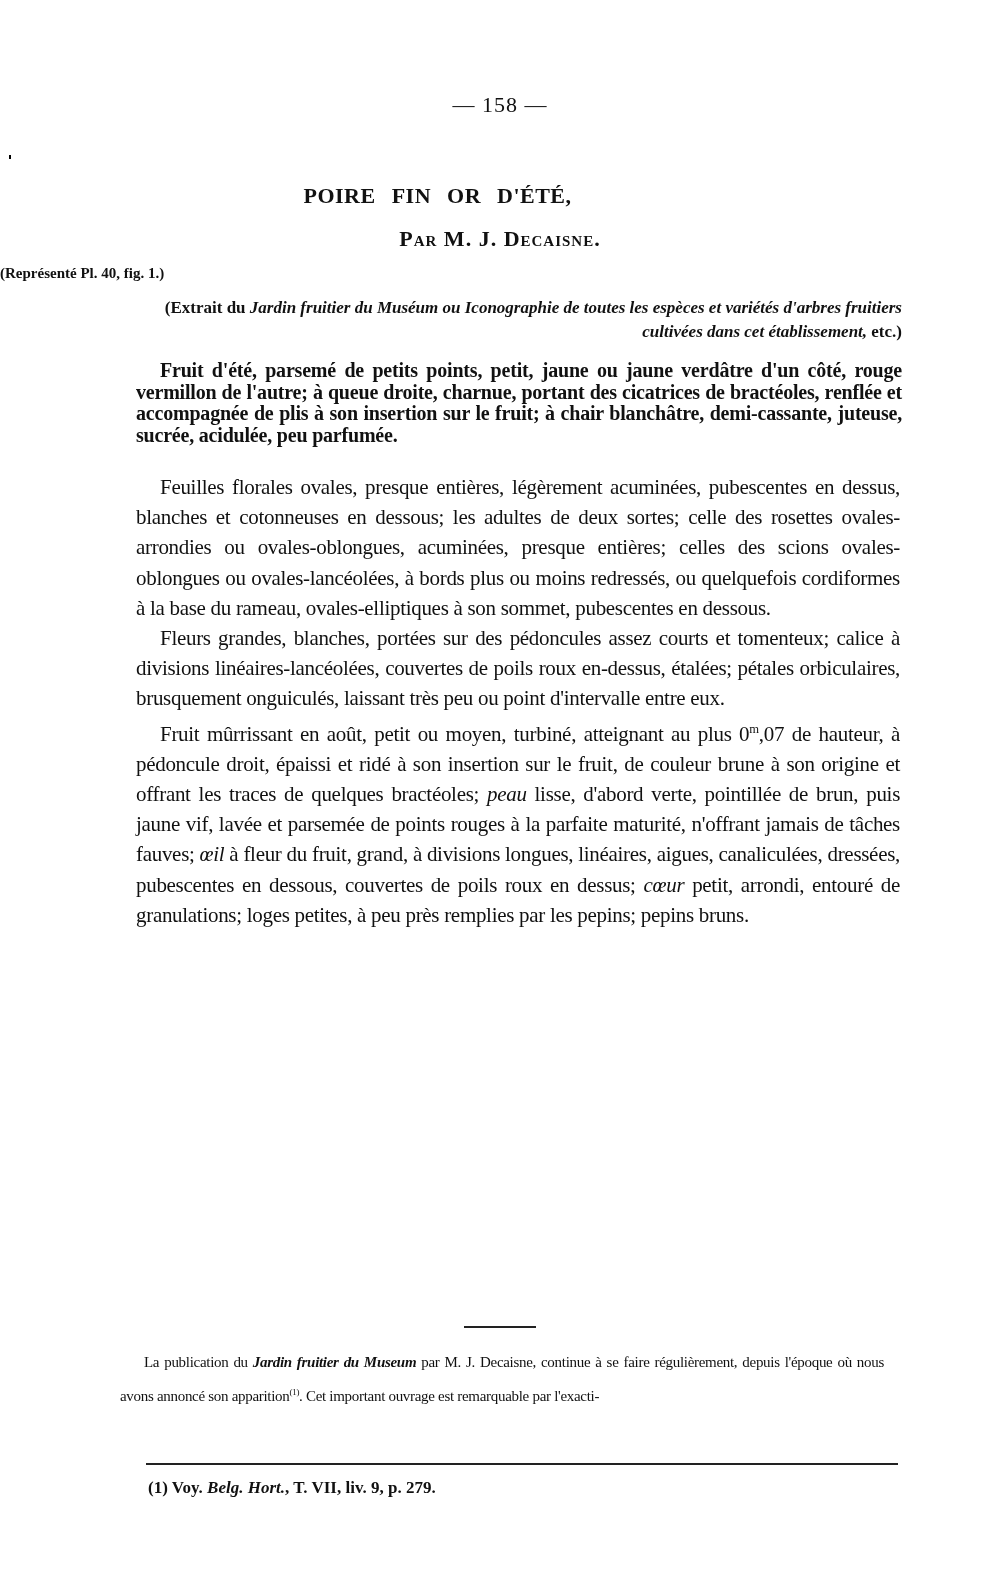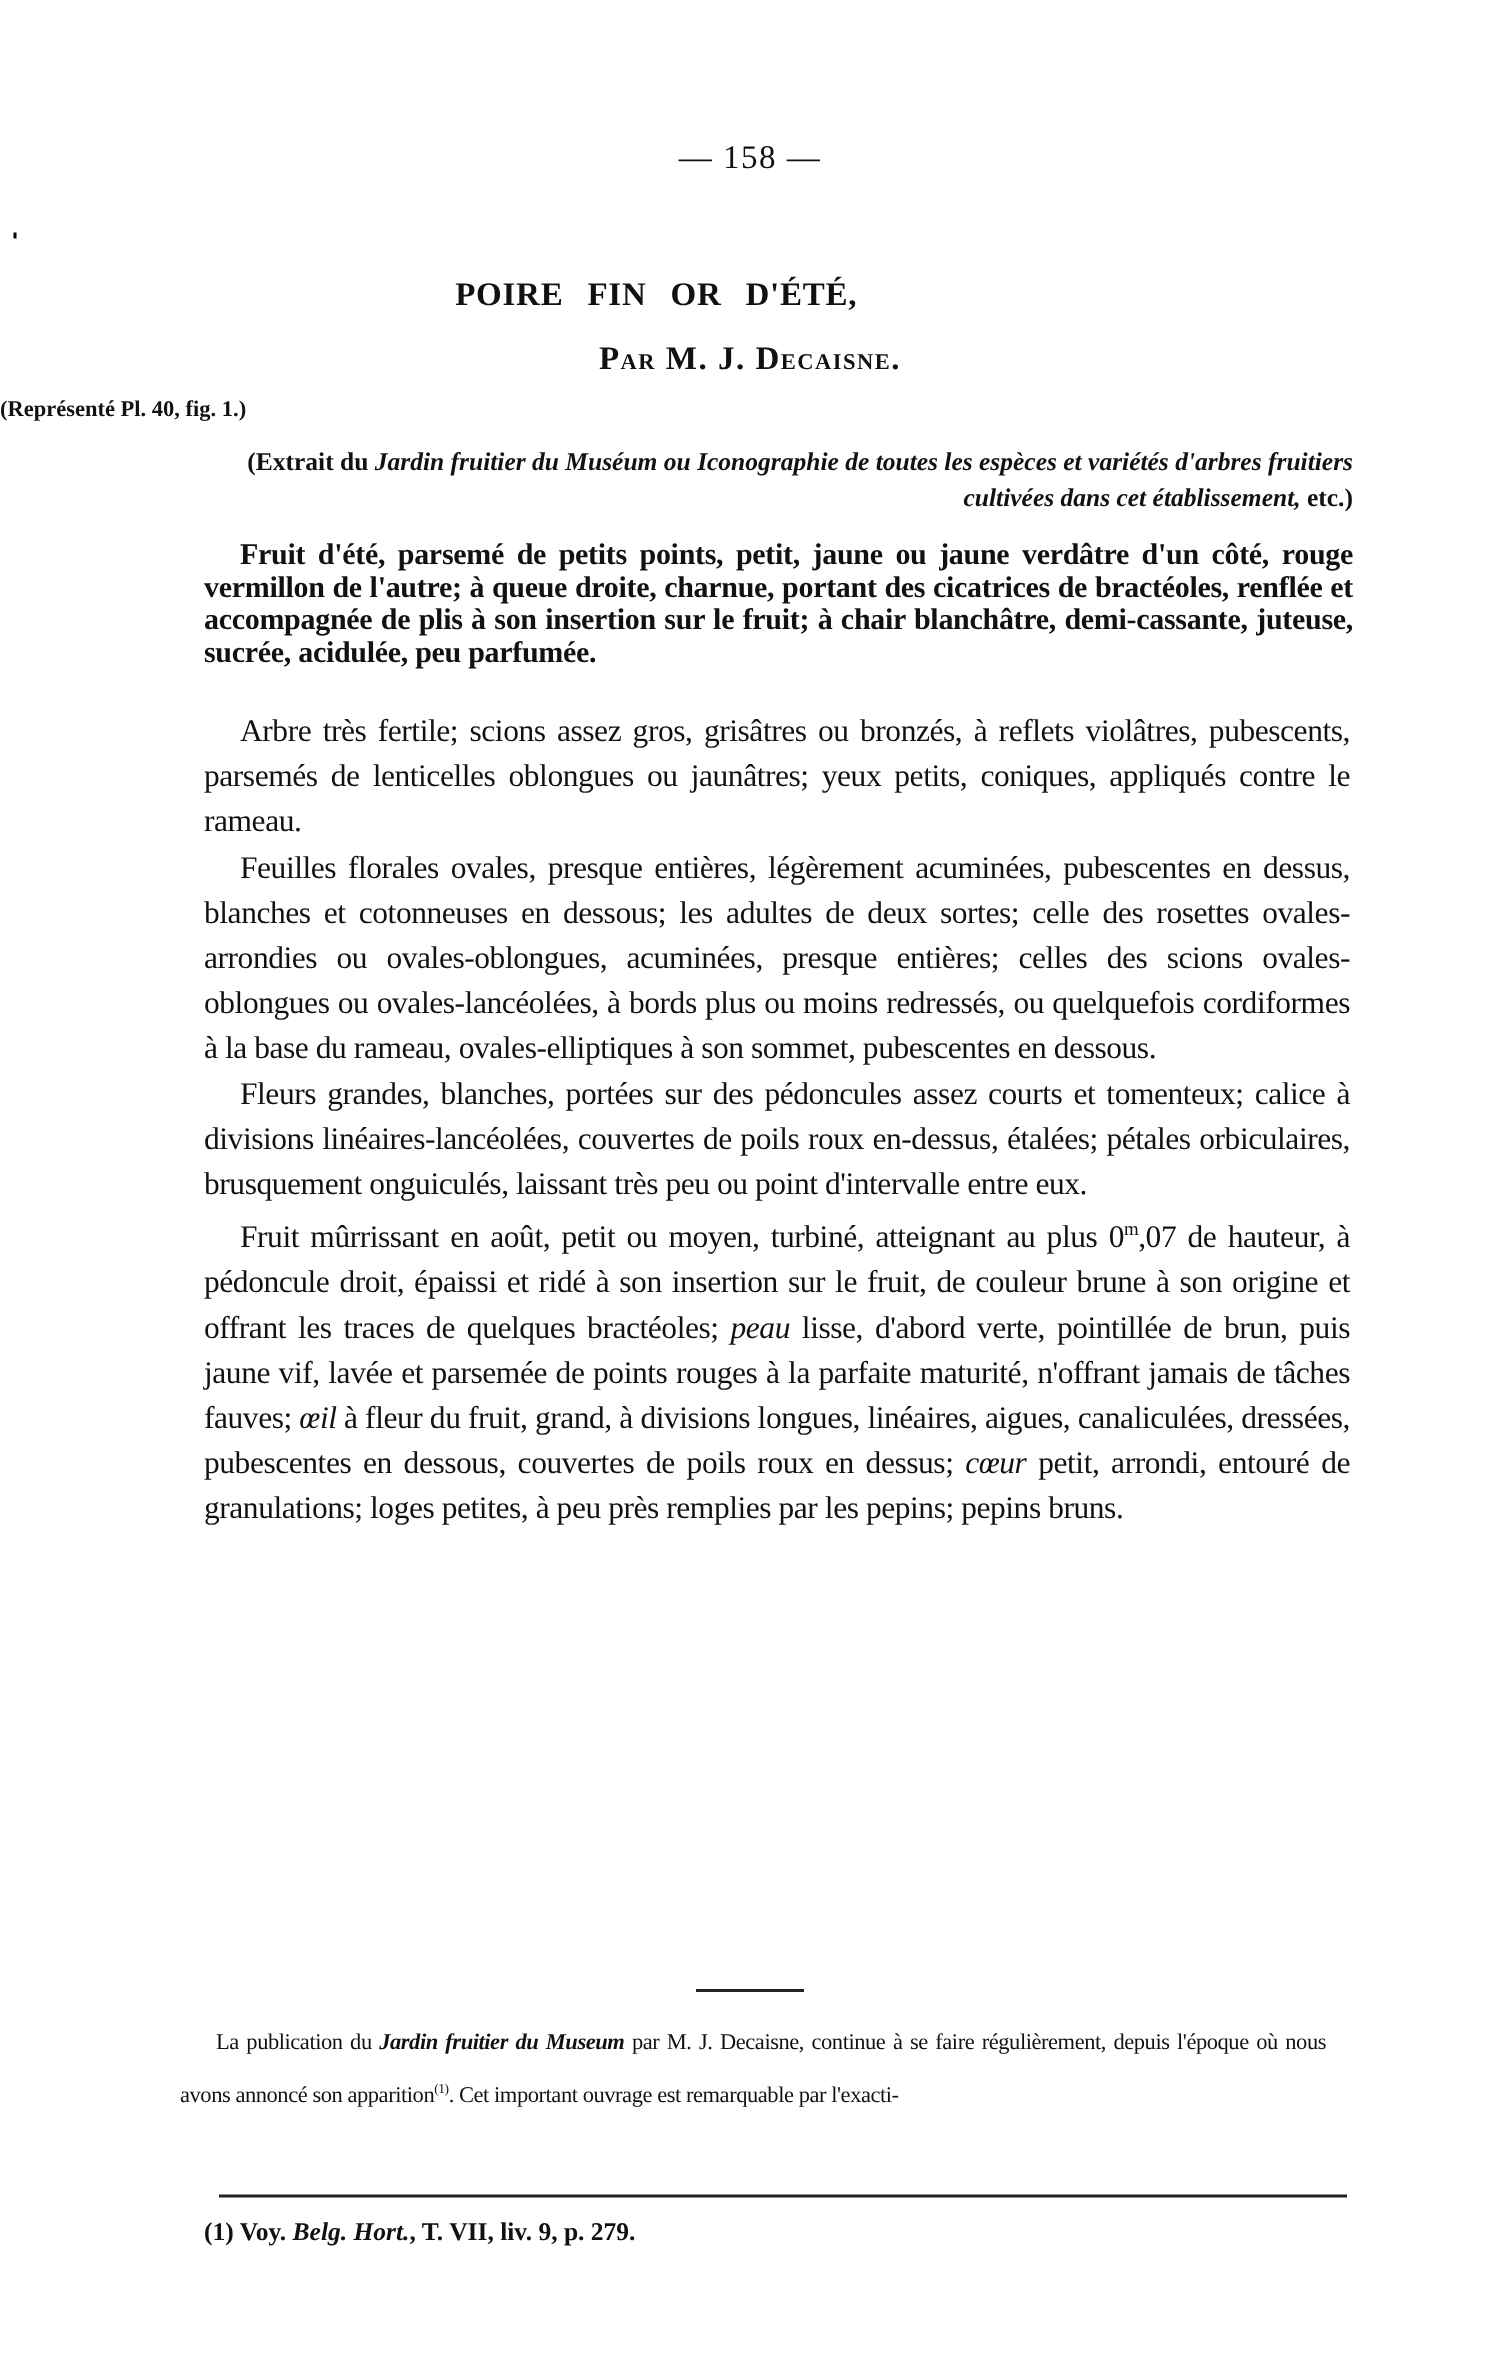--- a/index.html
+++ b/index.html
@@ -42,21 +42,21 @@
   }
   .after {
     position: absolute; top: 1347px; left: 120px; width: 764px; text-align: justify;
     font-size: 15px; line-height: 30.2px; letter-spacing: -0.3px;
   }
   .after i { font-weight: bold; }
   .rule-footnote {
     position: absolute; top: 1463px; left: 146px; width: 752px; height: 1.5px; background: #222;
   }
   .footnote {
-    position: absolute; top: 1478px; left: 136px; width: 740px;
+    position: absolute; top: 1478px; left: 148px; width: 740px;
     font-size: 17px; font-weight: bold;
   }
   .margin-mark {
     position: absolute; top: 155px; left: 9px; width: 2px; height: 4px; background: #000;
   }
   sup { font-size: 60%; }
 </style>
 </head>
 <body>
 
@@ -70,21 +70,20 @@
 
 <div class="extract">
   <span>(Extrait du </span><i>Jardin fruitier du Muséum ou Iconographie de toutes les espèces et variétés d'arbres fruitiers cultivées dans cet établissement,</i><span> etc.)</span>
 </div>
 
 <div class="summary">
   <p>Fruit d'été, parsemé de petits points, petit, jaune ou jaune verdâtre d'un côté, rouge vermillon de l'autre; à queue droite, charnue, portant des cicatrices de bractéoles, renflée et accompagnée de plis à son insertion sur le fruit; à chair blanchâtre, demi-cassante, juteuse, sucrée, acidulée, peu parfumée.</p>
 </div>
 
 <div class="body">
-  <p>Arbre très fertile; scions assez gros, grisâtres ou bronzés, à reflets violâtres, pubescents, parsemés de lenticelles oblongues ou jaunâtres; yeux petits, coniques, appliqués contre le rameau.</p>
   <p>Feuilles florales ovales, presque entières, légèrement acuminées, pubescentes en dessus, blanches et cotonneuses en dessous; les adultes de deux sortes; celle des rosettes ovales-arrondies ou ovales-oblongues, acuminées, presque entières; celles des scions ovales-oblongues ou ovales-lancéolées, à bords plus ou moins redressés, ou quelquefois cordiformes à la base du rameau, ovales-elliptiques à son sommet, pubescentes en dessous.</p>
   <p>Fleurs grandes, blanches, portées sur des pédoncules assez courts et tomenteux; calice à divisions linéaires-lancéolées, couvertes de poils roux en-dessus, étalées; pétales orbiculaires, brusquement onguiculés, laissant très peu ou point d'intervalle entre eux.</p>
   <p><span>Fruit mûrrissant en août, petit ou moyen, turbiné, atteignant au plus 0</span><sup>m</sup><span>,07 de hauteur, à pédoncule droit, épaissi et ridé à son insertion sur le fruit, de couleur brune à son origine et offrant les traces de quelques bractéoles; </span><i>peau</i><span> lisse, d'abord verte, pointillée de brun, puis jaune vif, lavée et parsemée de points rouges à la parfaite maturité, n'offrant jamais de tâches fauves; </span><i>œil</i><span> à fleur du fruit, grand, à divisions longues, linéaires, aigues, canaliculées, dressées, pubescentes en dessous, couvertes de poils roux en dessus; </span><i>cœur</i><span> petit, arrondi, entouré de granulations; loges petites, à peu près remplies par les pepins; pepins bruns.</span></p>
 </div>
 
 <div class="rule-short"></div>
 
 <div class="after">
   <p><span>La publication du </span><i>Jardin fruitier du Museum</i><span> par M. J. Decaisne, continue à se faire régulièrement, depuis l'époque où nous avons annoncé son apparition</span><sup>(1)</sup><span>. Cet important ouvrage est remarquable par l'exacti-</span></p>
 </div>

